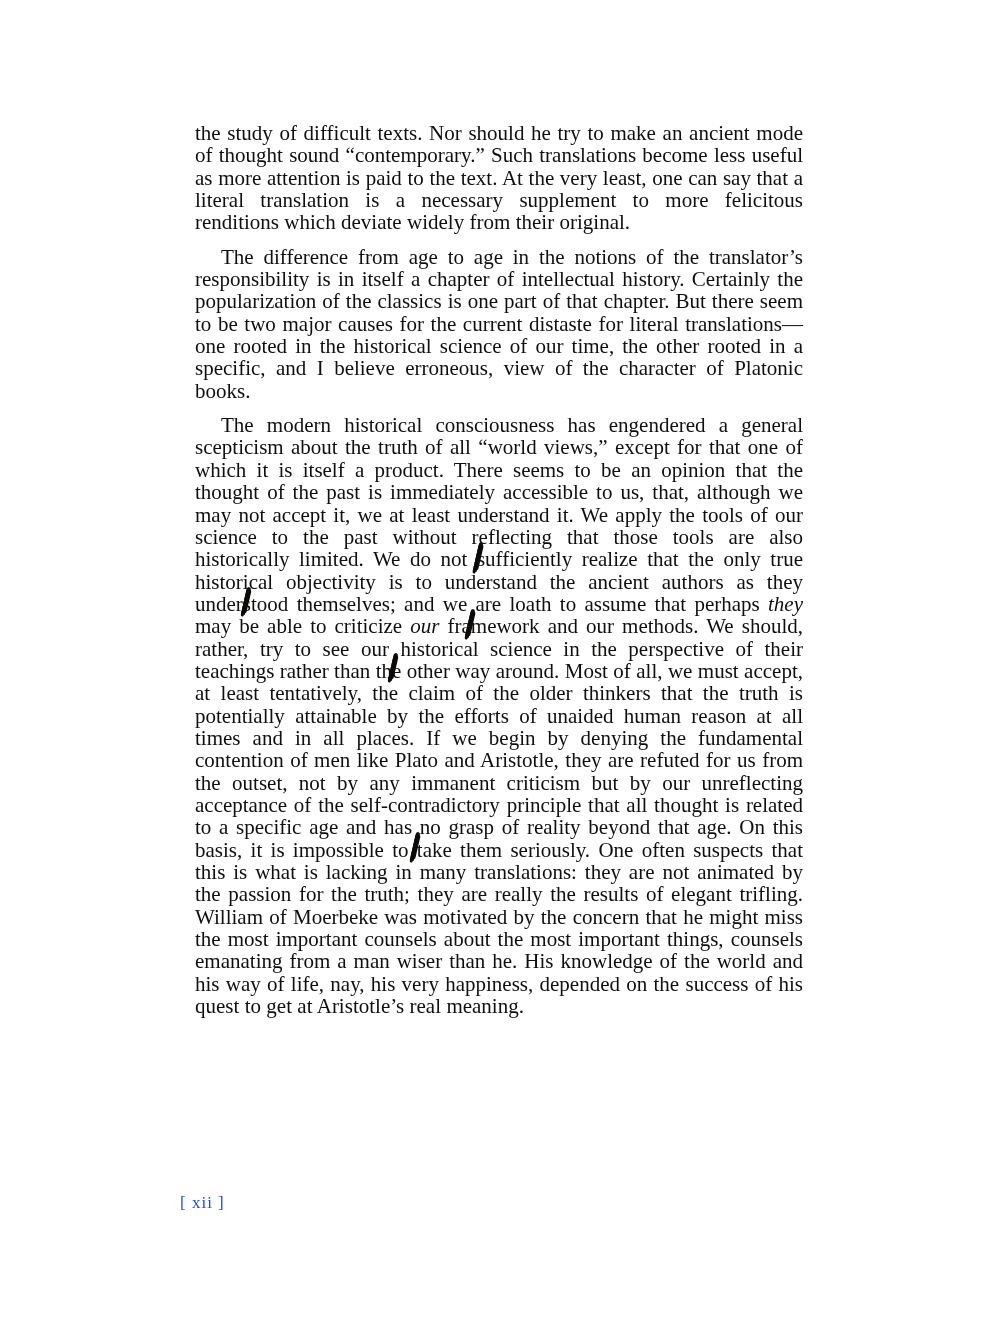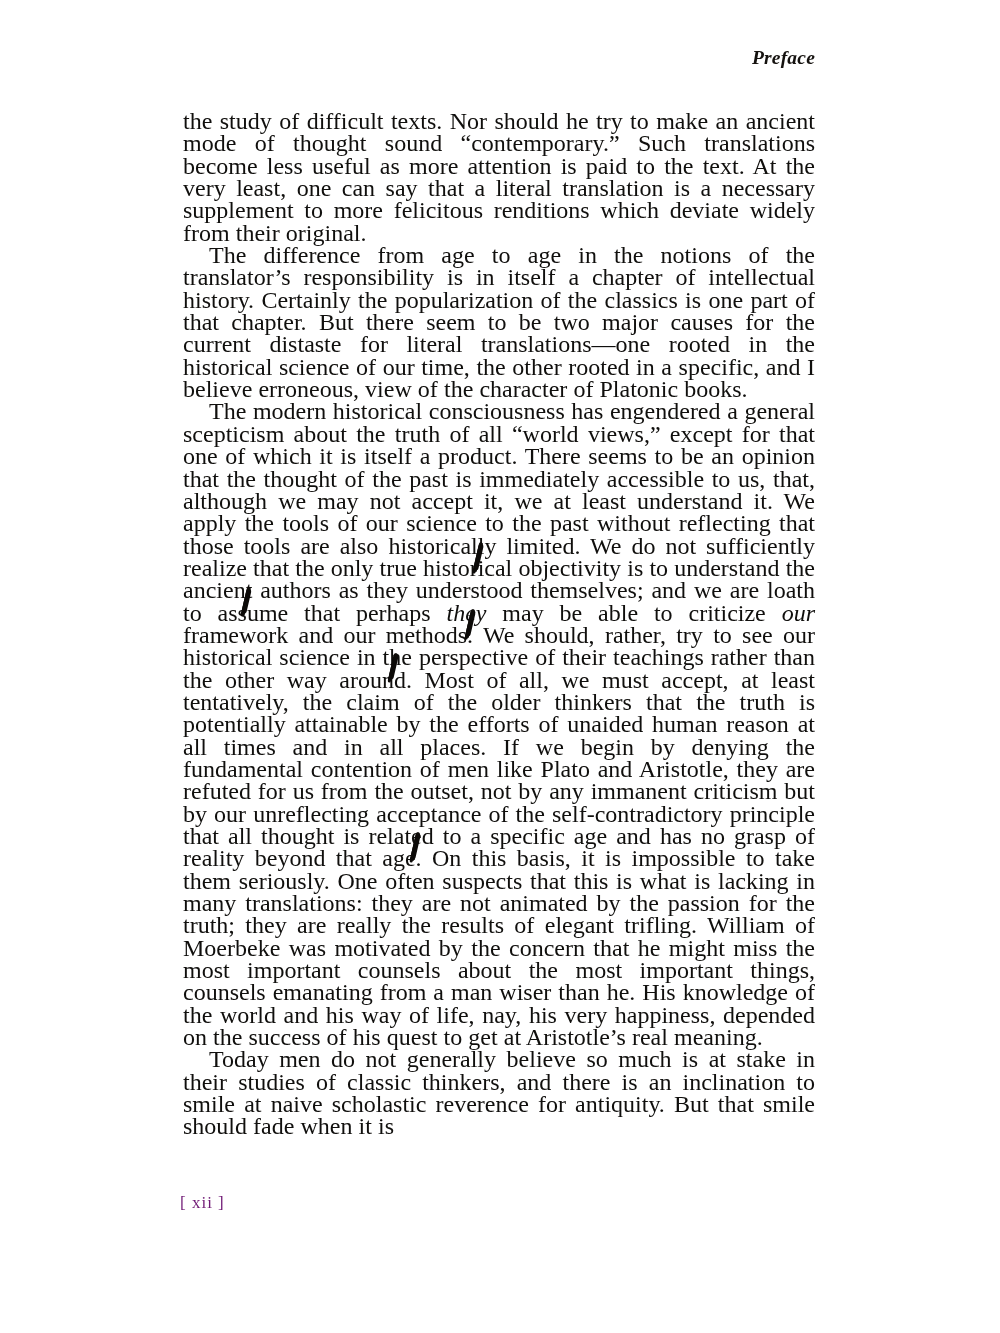--- a/index.html
+++ b/index.html
@@ -34,22 +34,22 @@
 
   
   #text-column {
     position: absolute;
     top: 110px;
     left: 183px;
     width: 632px;
   }
 
   .para {
-    margin: 0;
-    font-size: 24px;
+    margin: 12px;
+    font-size: 21px;
     line-height: 22.35px;
     text-align: justify;
     text-align-last: left;
     text-indent: 26px;
     -webkit-hyphens: none;
     hyphens: none;
     word-spacing: 0.1px;
   }
 
   .para.first {
@@ -92,39 +92,37 @@
     transform: rotate(-4deg);
   }
 
   
   #folio {
     position: absolute;
     top: 1193px;
     left: 180px;
     font-size: 17px;
     letter-spacing: 1px;
-    color: #701a75;
+    color: #1d4ed8;
   }
 </style>
 </head>
 <body>
 
 <div id="page">
 
-  <div id="running-head">Preface</div>
 
   <div id="text-column">
 
     <p class="para first">the study of difficult texts. Nor should he try to make an ancient mode of thought sound “contemporary.” Such translations become less useful as more attention is paid to the text. At the very least, one can say that a literal translation is a necessary supplement to more felicitous renditions which deviate widely from their original.</p>
 
     <p class="para">The difference from age to age in the notions of the translator’s responsibility is in itself a chapter of intellectual history. Certainly the popularization of the classics is one part of that chapter. But there seem to be two major causes for the current distaste for literal translations—one rooted in the historical science of our time, the other rooted in a specific, and I believe erroneous, view of the character of Platonic books.</p>
 
     <p class="para"><span>The modern historical consciousness has engendered a general scepticism about the truth of all “world views,” except for that one of which it is itself a product. There seems to be an opinion that the thought of the past is immediately accessible to us, that, although we may not accept it, we at least understand it. We apply the tools of our science to the past without reflecting that those tools are also historically limited. We do not sufficiently realize that the only true historical objectivity is to understand the ancient authors as they understood themselves; and we are loath to assume that perhaps </span><em>they</em><span> may be able to criticize </span><em>our</em><span> framework and our methods. We should, rather, try to see our historical science in the perspective of their teachings rather than the other way around. Most of all, we must accept, at least tentatively, the claim of the older thinkers that the truth is potentially attainable by the efforts of unaided human reason at all times and in all places. If we begin by denying the fundamental contention of men like Plato and Aristotle, they are refuted for us from the outset, not by any immanent criticism but by our unreflecting acceptance of the self-contradictory principle that all thought is related to a specific age and has no grasp of reality beyond that age. On this basis, it is impossible to take them seriously. One often suspects that this is what is lacking in many translations: they are not animated by the passion for the truth; they are really the results of elegant trifling. William of Moerbeke was motivated by the concern that he might miss the most important counsels about the most important things, counsels emanating from a man wiser than he. His knowledge of the world and his way of life, nay, his very happiness, depended on the success of his quest to get at Aristotle’s real meaning.</span></p>
 
-    <p class="para">Today men do not generally believe so much is at stake in their studies of classic thinkers, and there is an inclination to smile at naive scholastic reverence for antiquity. But that smile should fade when it is</p>
 
   </div>
 
   <div id="pen-marks">
       <div class="pen-mark" style="left: 476px; top: 542px; height: 30px;"></div>
       <div class="pen-mark" style="left: 244px; top: 587px; height: 28px;"></div>
       <div class="pen-mark" style="left: 468px; top: 609px; height: 29px;"></div>
       <div class="pen-mark" style="left: 391px; top: 653px; height: 28px;"></div>
       <div class="pen-mark" style="left: 413px; top: 832px; height: 29px;"></div>
     </div>

